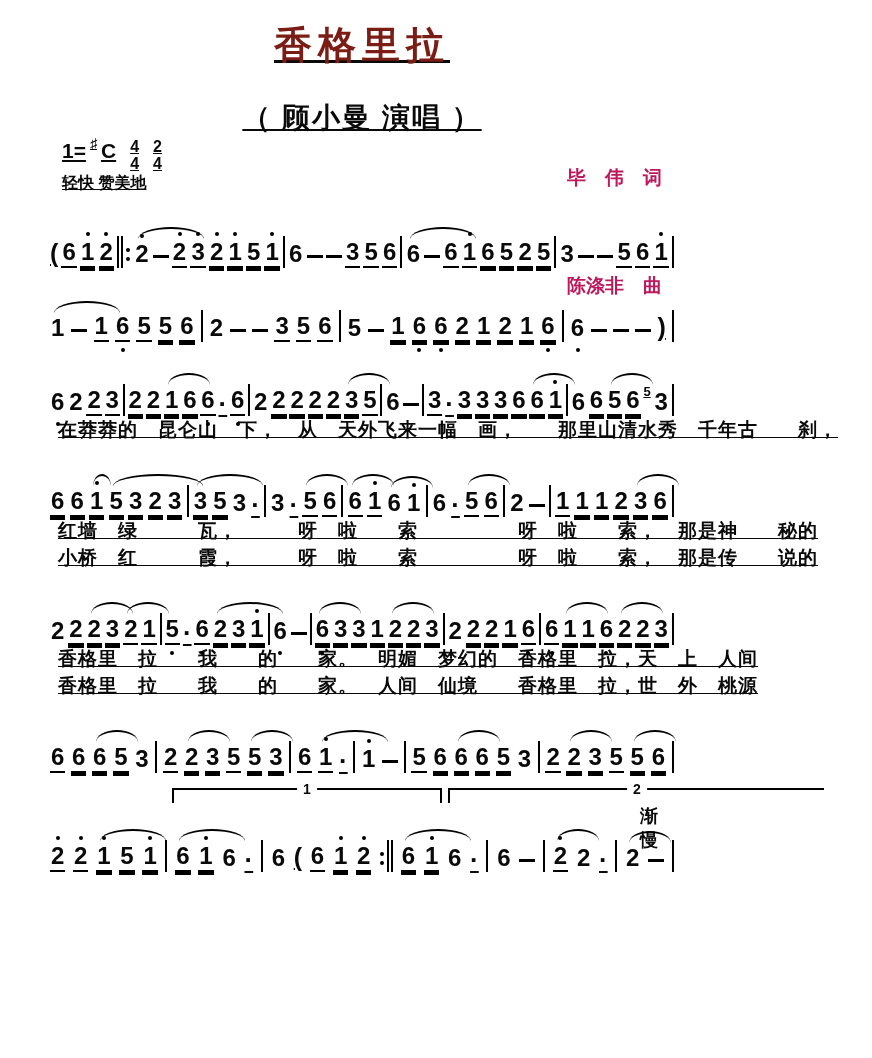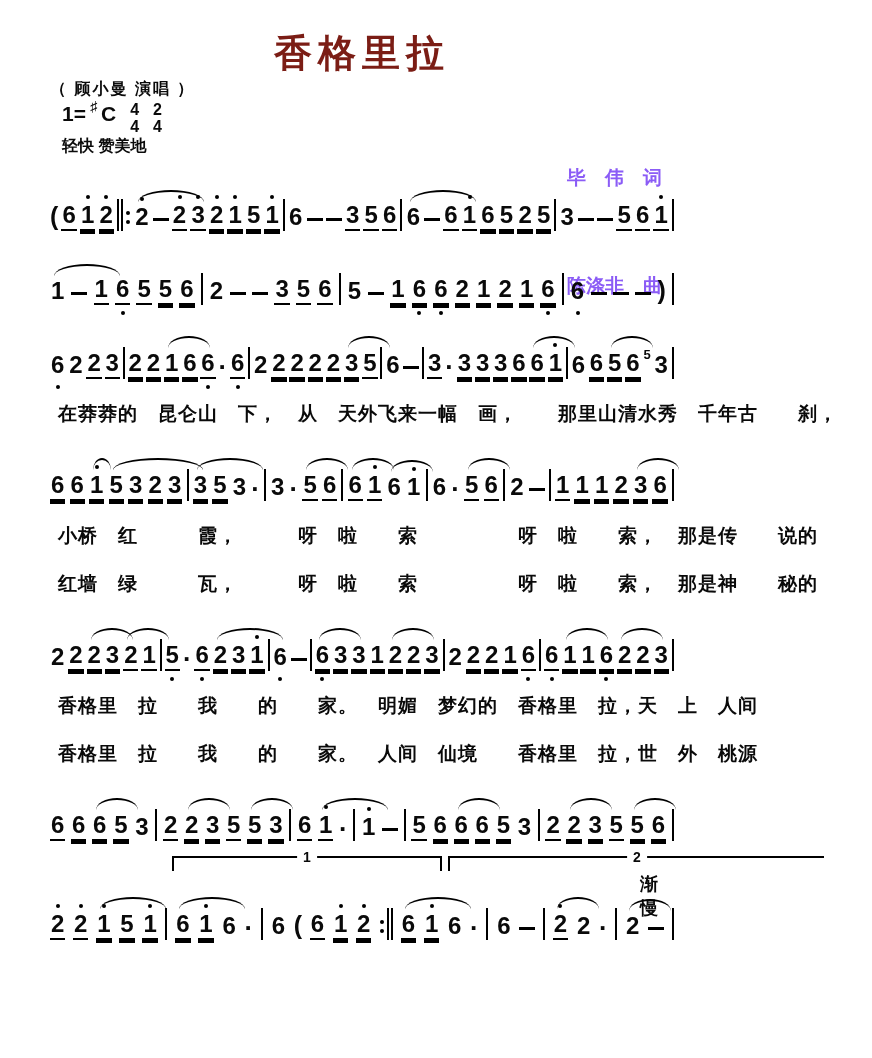--- a/index.html
+++ b/index.html
@@ -1,21 +1,21 @@
 <!DOCTYPE html>
 <html><head>
 <meta charset="utf-8">
 <style>
   html,body{margin:0;padding:0;background:#fff;}
   body{width:872px;height:1058px;overflow:hidden;color:#0a0a0a;
        font-family:"Liberation Sans",sans-serif;}
-  .page{position:relative;width:724px;height:1058px;padding:28px 50px 0;box-sizing:border-box;}
+  .page{position:relative;width:724px;height:1058px;padding:20px 50px 0;box-sizing:border-box;text-decoration:underline;}
 
   .title{text-align:center;font-size:38px;font-weight:bold;letter-spacing:6px;}
-  .sub{font-size:16px;font-weight:bold;margin-top:0;letter-spacing:2px;}
+  .sub{text-align:center;font-size:28px;font-weight:bold;margin-top:28px;letter-spacing:2px;}
   .credits{position:absolute;right:62px;top:88px;font-size:19px;font-weight:bold;
            line-height:1.9;white-space:pre;text-align:left;}
   .keyrow{display:flex;align-items:flex-start;gap:4px;font-size:21px;font-weight:bold;margin:2px 0 0 12px;height:40px;}
   .keyrow .sharp{font-size:14px;position:relative;top:-4px;}
   .frac{display:inline-flex;flex-direction:column;align-items:center;font-size:16px;line-height:1.05;margin-left:10px;}
   .tempo{font-size:16px;font-weight:bold;margin-left:12px;margin-top:-6px;}
 
   #score{margin-top:2px;}
   .line-block{margin-top:9px;}
   .mline{position:relative;display:flex;justify-content:space-between;align-items:flex-end;
@@ -38,30 +38,30 @@
   .rep{display:flex;align-items:flex-end;gap:2px;}
   .repdots{display:flex;flex-direction:column;gap:5px;margin:0 1px 7px;}
   .repdots i{width:4px;height:4px;border-radius:50%;background:#000;display:block;}
 
   .volta{position:absolute;top:6px;height:13px;border-top:2px solid #000;border-left:2px solid #000;}
   .volta.closed{border-right:2px solid #000;}
   .vlabel{position:absolute;top:-9px;left:50%;transform:translateX(-50%);background:#fff;
           padding:0 6px;font-size:14px;font-weight:bold;}
   .ann-label{position:absolute;font-size:18px;font-weight:bold;letter-spacing:1px;}
 
-  .lyr{white-space:pre;font-size:19px;font-weight:bold;letter-spacing:1px;margin-top:22px;padding-left:8px;}
+  .lyr{white-space:pre;font-size:19px;font-weight:bold;letter-spacing:1px;margin-top:1px;padding-left:8px;}
 </style>
 </head>
 <body>
 
 <div class="page">
   <div class="title" style="color: rgb(123, 29, 21);">香格里拉</div>
   <div class="sub">（ 顾小曼 演唱 ）</div>
 
-  <div class="credits" style="color: #8b5cf6;">
+  <div class="credits" style="color: #be185d;">
     <div>毕　伟　词</div>
     <div>陈涤非　曲</div>
   </div>
 
   <div class="keyrow">
     <span>1=</span>
     <span class="sharp">♯</span>
     <span>C</span>
     <span class="frac">
       <span>4</span>
@@ -238,22 +238,22 @@
           <span class="dash"></span>
           <span class="bar"></span>
           <span class="tok"><span class="num u1">1</span></span>
           <span class="tok"><span class="num u2">1</span></span>
           <span class="tok"><span class="num u2">1</span></span>
           <span class="tok"><span class="num u2">2</span></span>
           <span class="tok"><span class="num u2">3</span><span class="arc" style="width: 42px;"></span></span>
           <span class="tok"><span class="num u2">6</span></span>
           <span class="bar"></span>
         </div>
+        <div class="lyr">红墙　绿　　　瓦，　　　呀　啦　　索　　　　　呀　啦　　索，　那是神　　秘的</div>
         <div class="lyr">小桥　红　　　霞，　　　呀　啦　　索　　　　　呀　啦　　索，　那是传　　说的</div>
-        <div class="lyr">红墙　绿　　　瓦，　　　呀　啦　　索　　　　　呀　啦　　索，　那是神　　秘的</div>
       </div>
       <div class="line-block">
         <div class="mline">
           <span class="tok"><span class="num">2</span></span>
           <span class="tok"><span class="num u2">2</span></span>
           <span class="tok"><span class="num u2">2</span><span class="arc" style="width: 42px;"></span></span>
           <span class="tok"><span class="num u2">3</span></span>
           <span class="tok"><span class="num u1">2</span><span class="arc" style="width: 42px;"></span></span>
           <span class="tok"><span class="num u1">1</span></span>
           <span class="bar"></span>

